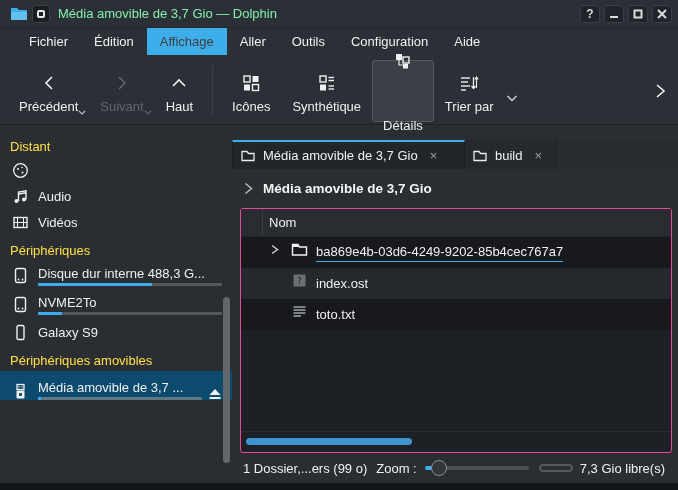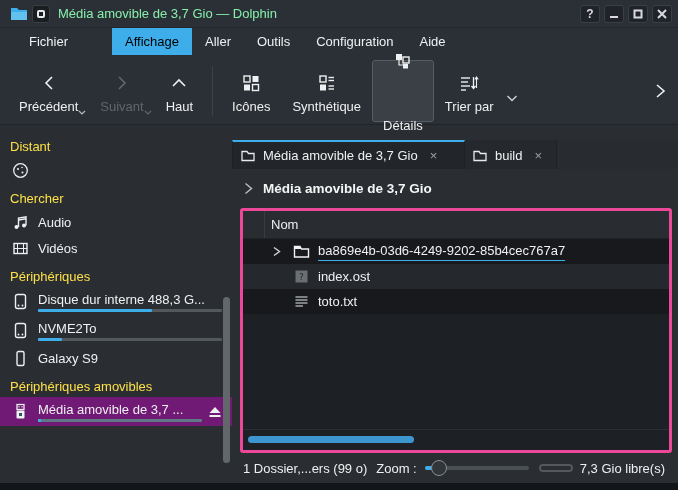--- a/index.html
+++ b/index.html
@@ -18,21 +18,21 @@
   .badge .ring { width:8px; height:8px; border:2.5px solid #e8e9ea; border-radius:2px;}
   .title-text { flex:1; color:#86efac; }
   .winbtn { width:20px; height:18px; background:#20242a; border:1px solid #3a3f44; border-radius:3px;
             display:flex; align-items:center; justify-content:center; margin-left:4px;
             color:#d8dadc; font-weight:bold; font-size:12px;}
   .winbtn svg { stroke:#d8dadc; }
 
   
   .menubar { height:30px; background:#2b3036; display:flex; align-items:flex-start; padding:0 16px; flex:none;}
   .menu-item { padding:6px 13px; color:#eff0f1; }
-  .menu-item.active { background:#3daee9; color:#000000;margin-left:31px; }
+  .menu-item.active { background:#3daee9; color:#404040; }
 
   
   .toolbar { height:67px; background:#2b3036; border-bottom:1px solid #202428;
              display:flex; align-items:stretch; padding:2px 8px; flex:none;}
   .tbtn { display:flex; flex-direction:column; align-items:center; justify-content:center;
           padding:4px 10px 2px; border-radius:3px; border:1px solid transparent; position:relative;text-align:center;}
   .tbtn .ticon { height:24px; display:flex; align-items:center; justify-content:center; color:#eff0f1;}
   .tbtn .tlabel { margin-top:5px; line-height:14px; }
   .tbtn.disabled .ticon, .tbtn.disabled .tlabel { color:#61666b; }
   .tbtn.active { background:#3a4046; border-color:#565c62;gap:44px; }
@@ -47,21 +47,21 @@
   
   .sidebar { width:232px; flex:none; position:relative; padding-top:6px; background:#2a2e32; }
   .side-header { color:#fde047; padding:8px 10px 4px 10px; height:26px; }
   .side-item { display:flex; align-items:center; height:26px; padding:0 10px 0 12px; color:#eff0f1; }
   .side-item .sicon { width:17px; height:17px; margin-right:9px; color:#eff0f1; flex:none; }
   .side-item .scol { flex:1; min-width:0; }
   .side-item .slabel { white-space:nowrap; overflow:hidden; display:block; }
   .usage-track { height:3px; background:#53585d; border-radius:1px; margin-top:2px; position:relative; }
   .usage-fill { position:absolute; left:0; top:0; bottom:0; background:#3daee9; border-radius:1px;}
   .side-item.with-bar { height:29px; }
-  .side-item.selected { background:#701a75; }
+  .side-item.selected { background:#0c4a6e;align-items:flex-end; }
   .side-item.selected .usage-track { background:#5f7886; }
   .eject { margin-left:6px; color:#eff0f1; flex:none;}
   .side-scrollbar { position:absolute; right:2px; top:172px; width:7px; height:166px;
                     background:#62676c; border-radius:3.5px; }
 
   
   .main { flex:1; display:flex; flex-direction:column; min-width:0;margin-top:15px; }
 
   
   .tabbar { height:29px; display:flex; flex:none; background:#282c30; }
@@ -71,29 +71,29 @@
   .tab-close { color:#9da1a4; font-size:13px; padding:0 2px;}
   .tab.active { width:233px; background:#22262a; border-top:2px solid #3daee9; border-left:1px solid #1d2125;}
   .tab.inactive { width:92px; background:#25292d; border-top:2px solid transparent; }
 
   
   .breadcrumb { height:39px; display:flex; align-items:center; padding:0 8px 0 12px; flex:none;}
   .crumb-chevron { color:#b9bcbe; margin-right:10px;}
   .crumb-root { font-weight:bold; color:#f4f5f5; font-size:13.5px;}
 
   
-  .fileview { flex:1; margin:0 6px 0 8px; border:3px solid #ec4899; border-radius:3px;
+  .fileview { flex:1; margin:0 6px 0 8px; border:1px solid #ec4899; border-radius:3px;
               background:#1d2024; position:relative; overflow:hidden; min-height:0;
               display:flex; flex-direction:column;}
   .fv-header { height:28px; background:#292d32; border-bottom:1px solid #202428;
                display:flex; align-items:center; flex:none; position:relative;}
   .fv-expcol { width:22px; height:100%; border-right:1px solid #383d42; flex:none;}
   .fv-colname { padding-left:6px; color:#eff0f1; }
   .fv-rows { position:relative; flex:1; }
-  .fv-row { height:25px; display:flex; align-items:center; position:relative; }
+  .fv-row { height:31px; display:flex; align-items:center; position:relative; }
   .fv-row.alt { background:#25282c; }
   .fv-row.base { background:#17191c; }
   .fv-row .ficon { position:absolute; left:50px; top:4px; width:17px; height:17px; color:#f0f1f2;}
   .fv-name { position:absolute; left:75px; line-height:17px; white-space:nowrap;}
   .fv-name.underl { border-bottom:1px solid #3daee9; padding-bottom:1px;}
   .expander { position:absolute; left:28px; top:6px; color:#cfd2d4;}
   .treeline { position:absolute; background:#45494e; }
   .fv-bottom { flex:none; height:21px; border-top:1px solid #2b2f34; position:relative;}
   .h-scroll { position:absolute; left:5px; top:6px; width:166px; height:7px;
               background:#3e96d1; border-radius:3.5px;}
@@ -139,20 +139,21 @@
   </div>
   <div class="winbtn">
     <svg width="10" height="10" viewBox="0 0 10 10">
         <path d="M1 1 L9 9 M9 1 L1 9" stroke-width="2"></path>
       </svg>
   </div>
 </div>
 
 <div class="menubar">
   <div class="menu-item">Fichier</div>
+  <div class="menu-item">Édition</div>
   <div class="menu-item active">Affichage</div>
   <div class="menu-item">Aller</div>
   <div class="menu-item">Outils</div>
   <div class="menu-item">Configuration</div>
   <div class="menu-item">Aide</div>
 </div>
 
 <div class="toolbar">
   <div class="tbtn">
     <span class="ticon">
@@ -260,21 +261,20 @@
       <span class="sicon">
         <svg width="17" height="17" viewBox="0 0 17 17">
           <circle cx="8.5" cy="8.5" r="6.8" fill="none" stroke="currentColor" stroke-width="1.3"></circle>
           <circle cx="6" cy="7" r="1" fill="currentColor"></circle>
             <circle cx="10.5" cy="10.5" r="1" fill="currentColor"></circle>
             <circle cx="10" cy="5.5" r="0.8" fill="currentColor"></circle>
         </svg>
       </span>
     </div>
 
-    <div class="side-header">Chercher</div>
 
     <div class="side-item">
       <span class="sicon">
         <svg width="17" height="17" viewBox="0 0 17 17">
           <circle cx="4.5" cy="13" r="2" fill="currentColor"></circle>
             <circle cx="12" cy="11.5" r="2" fill="currentColor"></circle>
           <path d="M6.5 13 V4 L14 2.8 V11.5" fill="none" stroke="currentColor" stroke-width="1.4"></path>
           <path d="M6.5 6 L14 4.8" stroke="currentColor" stroke-width="1.6"></path>
         </svg>
       </span>

